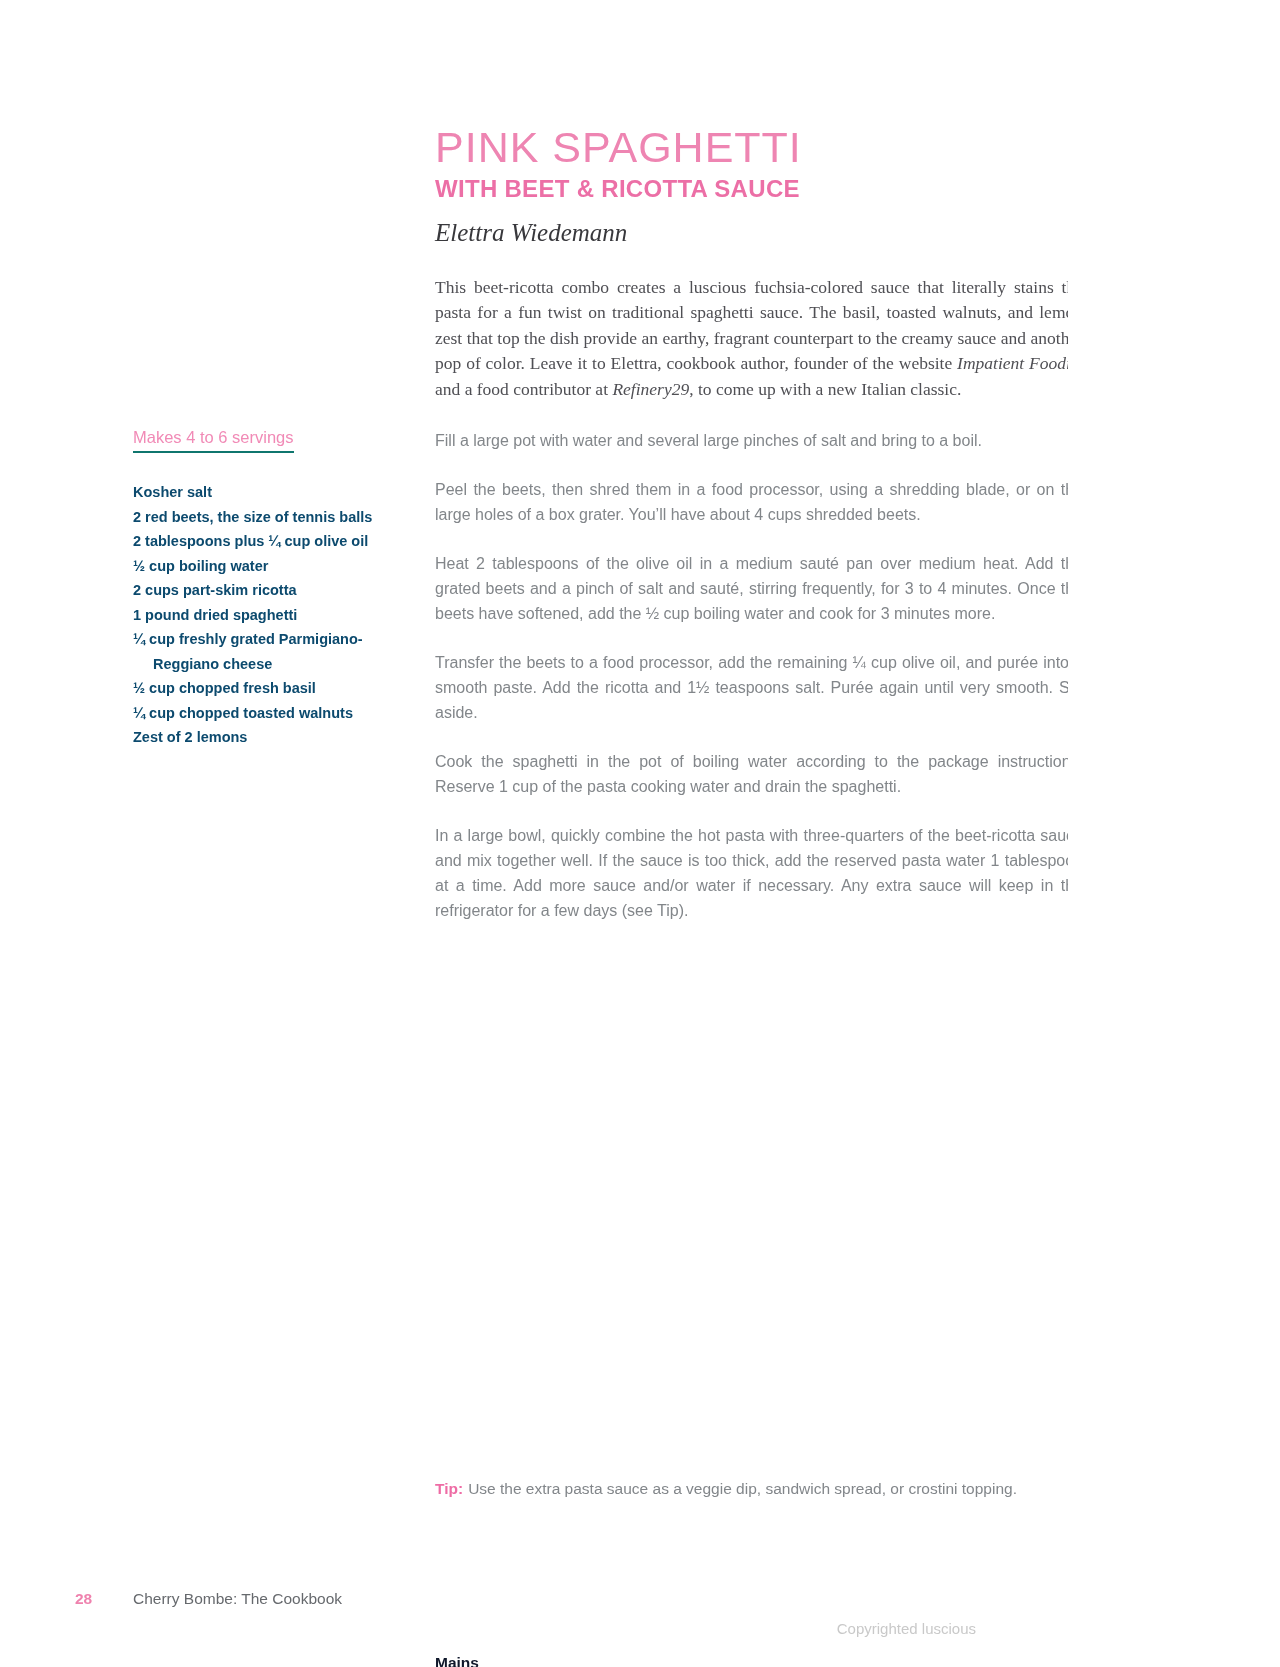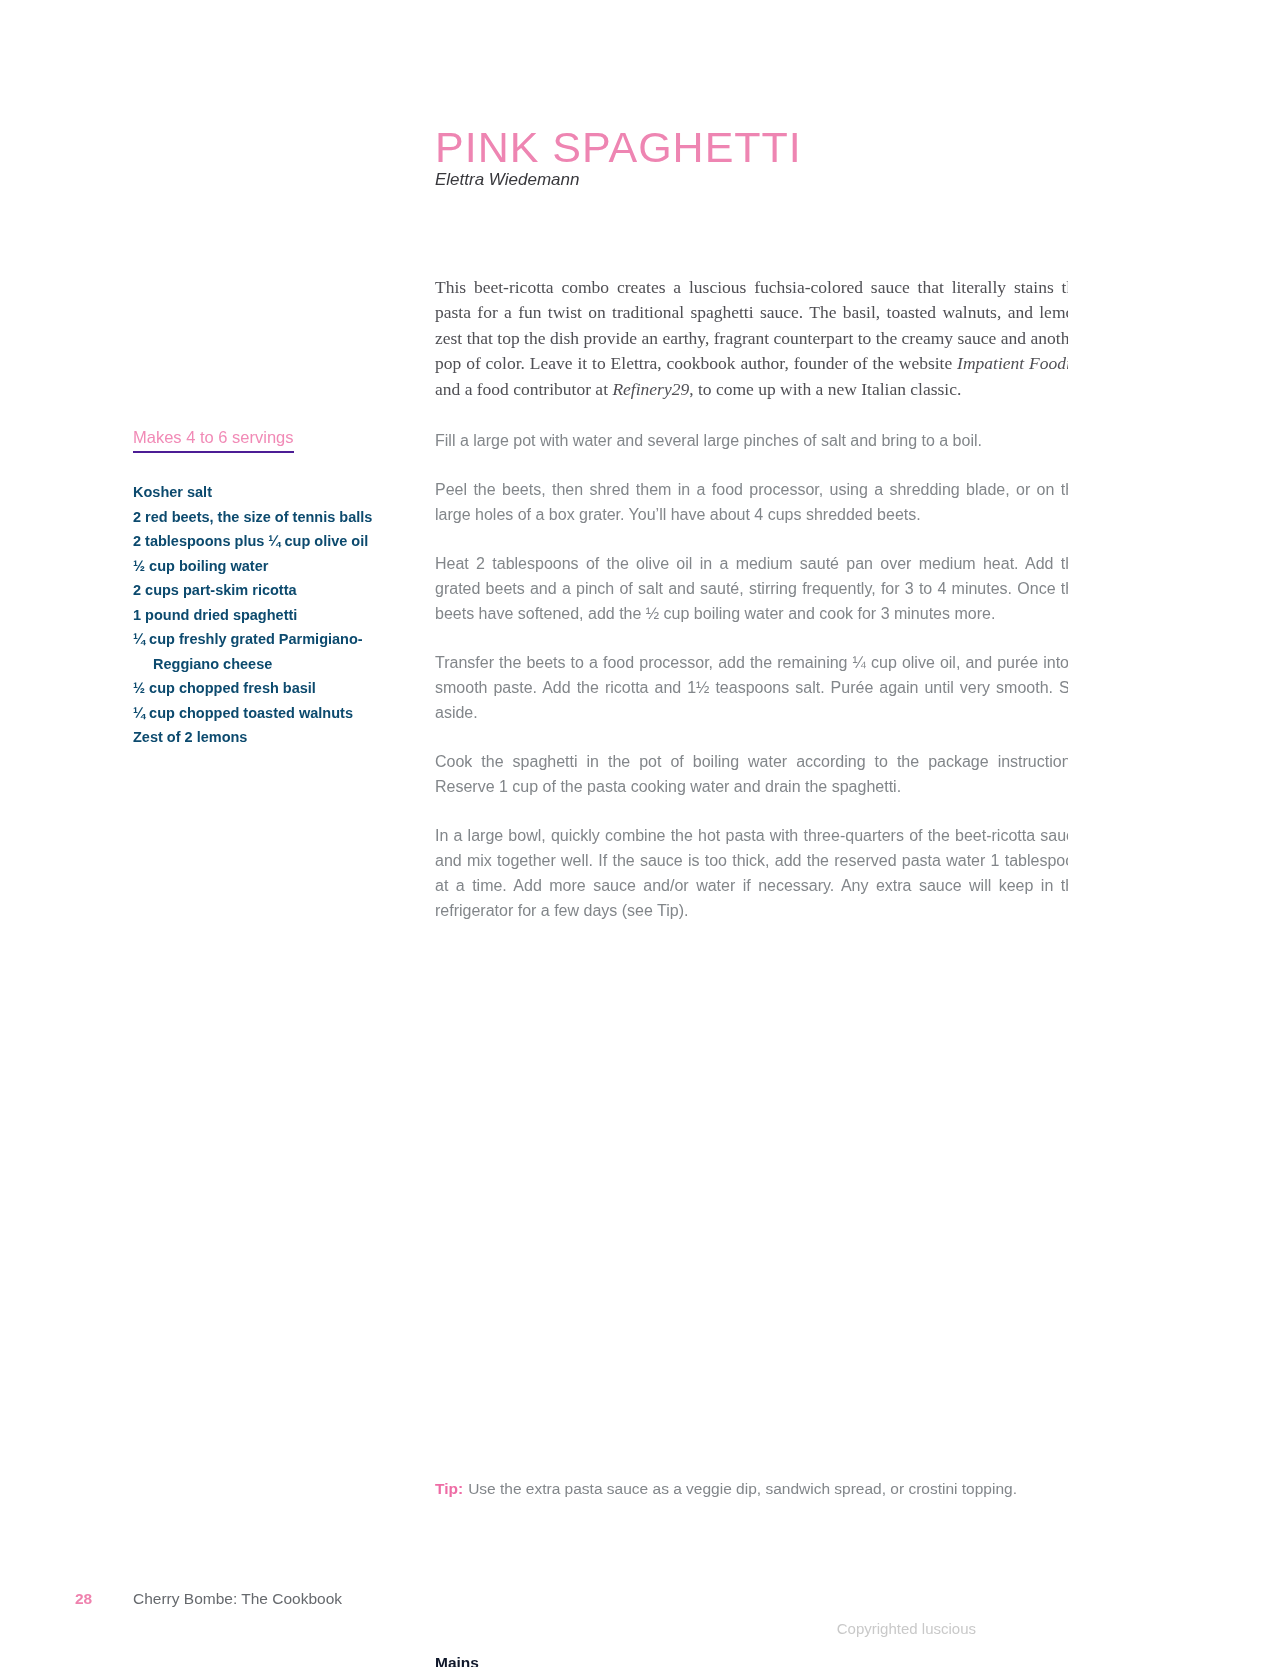--- a/index.html
+++ b/index.html
@@ -23,43 +23,45 @@
   }
   .recipe-subtitle {
     font-size: 24px;
     font-weight: 700;
     letter-spacing: 0.3px;
     color: #ec6fa6;
     margin-top: 5px;
   }
   .recipe-author {
     font-style: italic;
-    font-size: 17px;
+    font-size: 25px;
     color: #38383c;
+    margin-top: 16px;
+    font-family: Liberation Serif, serif;
   }
 
   
   .intro {
     position: absolute;
     left: 435px; top: 257px; width: 648px;
     font-family: "Liberation Serif", serif;
     font-size: 17.5px;
     line-height: 25.6px;
     color: #4f4f54;
     text-align: justify;
   }
 
   
   .sidebar { position: absolute; left: 133px; top: 428px; width: 285px; }
   .servings {
     display: inline-block;
     font-size: 16.5px;
     color: #f18ab6;
     padding-bottom: 4px;
-    border-bottom: 2px solid #4c1d95;
+    border-bottom: 2px solid #0f766e;
     text-align: right;
   }
   .ingredients {
     margin-top: 27px;
     font-size: 14.5px;
     font-weight: 700;
     color: #0c4a6e;
     line-height: 24.5px;
   }
   .ingredient { padding-left: 20px; text-indent: -20px; }
@@ -103,20 +105,21 @@
     font-size: 15px; color: #c9c9c9;
   }
 </style>
 </head>
 <body>
 
 <div class="page">
 
   <div class="header-block">
     <div class="recipe-title">PINK SPAGHETTI</div>
+    <div class="recipe-subtitle">WITH BEET &amp; RICOTTA SAUCE</div>
     <div class="recipe-author">Elettra Wiedemann</div>
   </div>
 
   <p class="intro"><span>This beet-ricotta combo creates a luscious fuchsia-colored sauce that literally stains the pasta for a fun twist on traditional spaghetti sauce. The basil, toasted walnuts, and lemon zest that top the dish provide an earthy, fragrant counterpart to the creamy sauce and another pop of color. Leave it to Elettra, cookbook author, founder of the website </span><em>Impatient Foodie</em><span>, and a food contributor at </span><em>Refinery29</em><span>, to come up with a new Italian classic.</span></p>
 
   <div class="sidebar">
     <div class="servings">Makes 4 to 6 servings</div>
     <div class="ingredients">
         <div class="ingredient">Kosher salt</div>
         <div class="ingredient">2 red beets, the size of tennis balls</div>

